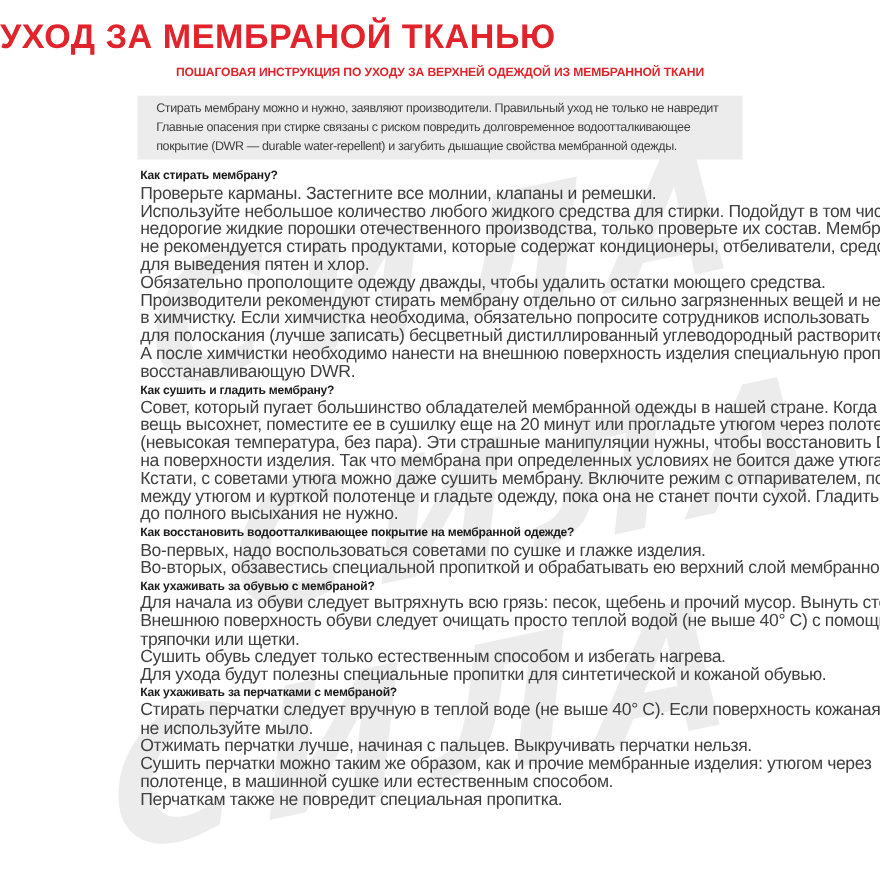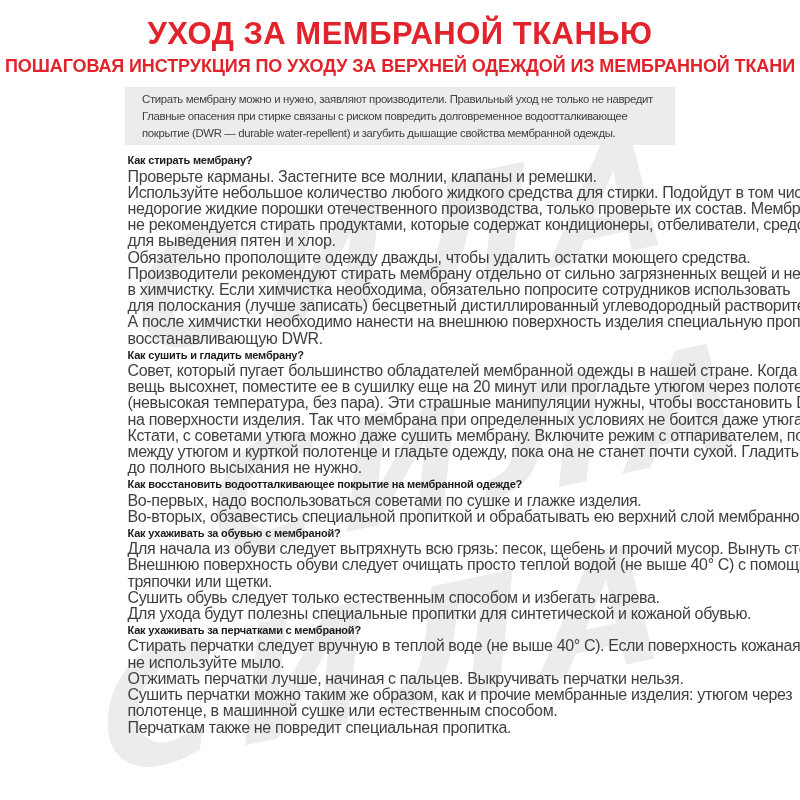--- a/index.html
+++ b/index.html
@@ -30,33 +30,33 @@
     transform: rotate(-12deg) skewX(-8deg);
     transform-origin: left top;
   }
   .wm1 { left: 130px; top: 215px; }
   .wm2 { left: 205px; top: 420px; }
   .wm3 { left: 95px;  top: 625px; font-size: 160px; }
   
   .content { position: relative; z-index: 1; padding-top: 16px; }
   .title {
     margin: 0;
-    text-align: center;
+    text-align: left;
     color: #e1232b;
     font-size: 31px;
     line-height: 36px;
     font-weight: bold;
     letter-spacing: 0.5px;
   }
   .subtitle {
     margin-top: 7px;
     line-height: 15px;
     text-align: center;
     color: #e1232b;
-    font-size: 18px;
+    font-size: 11px;
     font-weight: bold;
     letter-spacing: -0.1px;
   }
   .intro-box {
     width: 550px;
     margin: 13px auto 0;
     background: #ececec;
     padding: 4px 17px;
     box-sizing: border-box;
     overflow: hidden;

